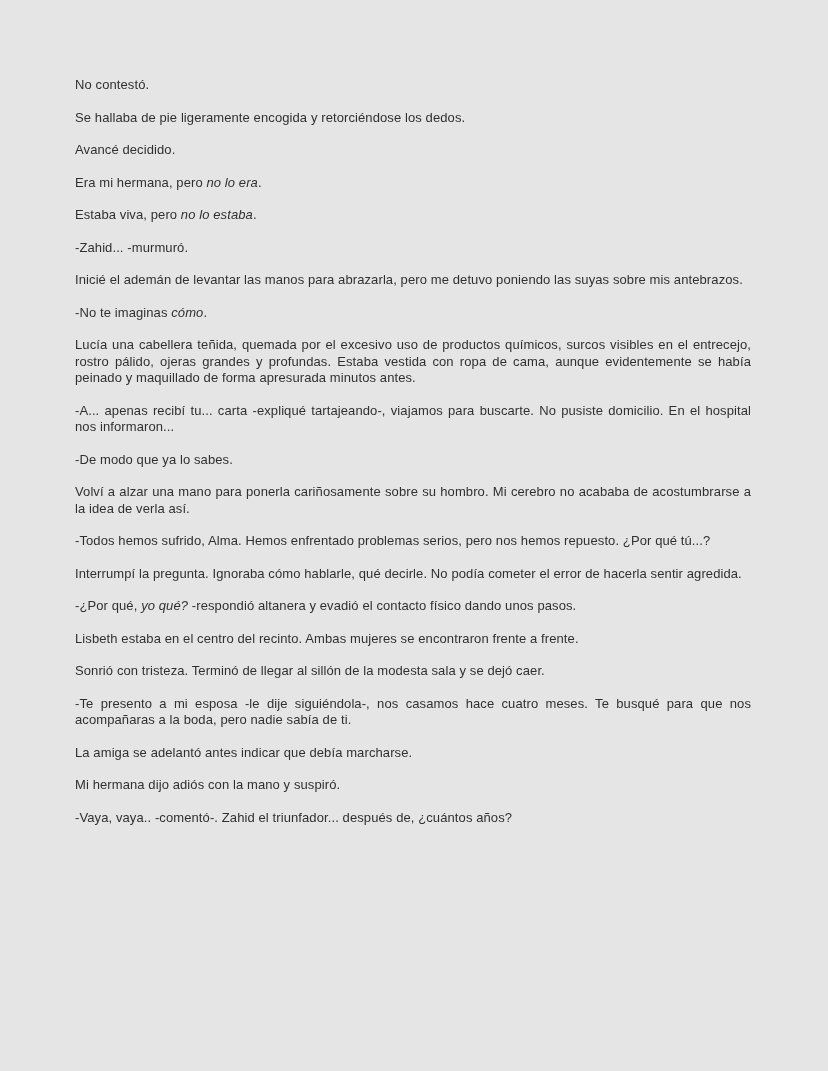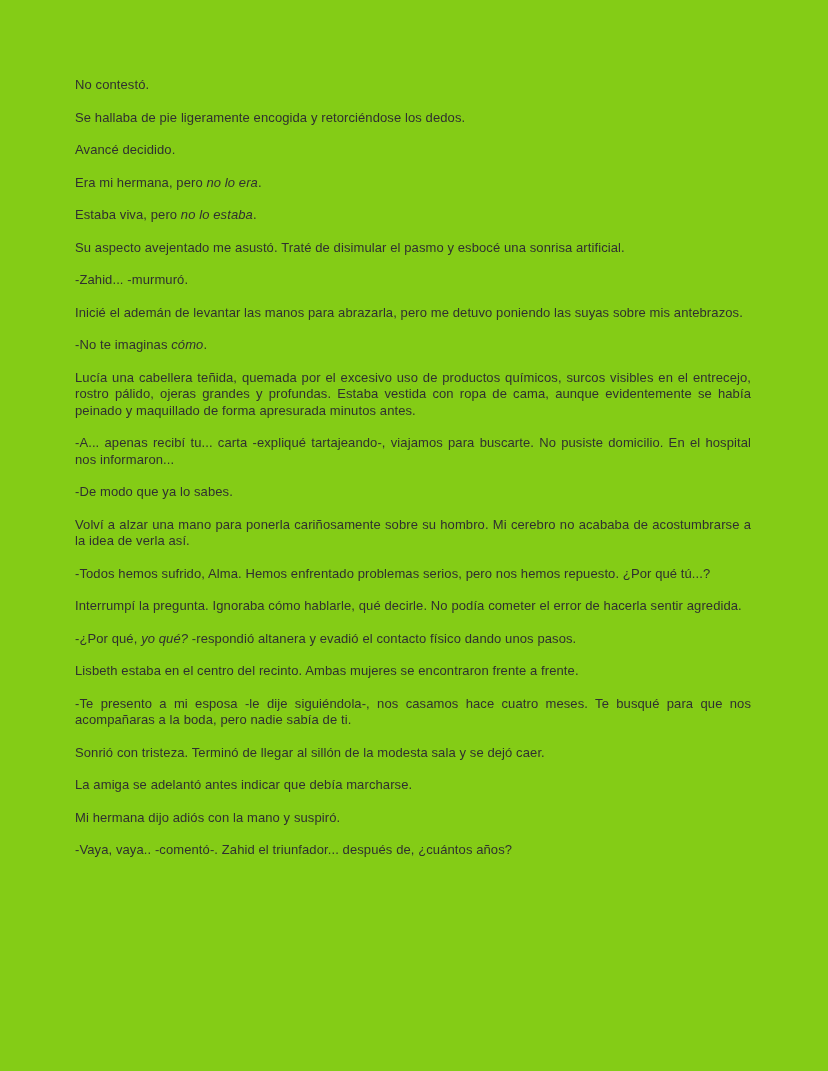--- a/index.html
+++ b/index.html
@@ -4,21 +4,21 @@
   <style>
     html, body {
       margin: 0;
       padding: 0;
       background: #ffffff;
     }
     .page {
       position: relative;
       width: 828px;
       height: 1071px;
-      background: #84cc16;
+      background: #e5e5e5;
       box-sizing: border-box;
       padding: 77px 77px 0 75px;
       overflow: hidden;
     }
     .page-text {
       width: 676px;
     }
     .para {
       margin: 0 0 16px 0;
       font-family: "Liberation Sans", "DejaVu Sans", sans-serif;
@@ -34,31 +34,30 @@
 </head>
 <body>
 
 <div class="page">
   <div class="page-text">
       <p class="para"><span class="run">No contestó.</span></p>
       <p class="para"><span class="run">Se hallaba de pie ligeramente encogida y retorciéndose los dedos.</span></p>
       <p class="para"><span class="run">Avancé decidido.</span></p>
       <p class="para"><span class="run">Era mi hermana, pero </span><span class="run italic">no lo era</span><span class="run">.</span></p>
       <p class="para"><span class="run">Estaba viva, pero </span><span class="run italic">no lo estaba</span><span class="run">.</span></p>
-      <p class="para"><span class="run">Su aspecto avejentado me asustó. Traté de disimular el pasmo y esbocé una sonrisa artificial.</span></p>
       <p class="para"><span class="run">-Zahid... -murmuró.</span></p>
       <p class="para"><span class="run">Inicié el ademán de levantar las manos para abrazarla, pero me detuvo poniendo las suyas sobre mis antebrazos.</span></p>
       <p class="para"><span class="run">-No te imaginas </span><span class="run italic">cómo</span><span class="run">.</span></p>
       <p class="para"><span class="run">Lucía una cabellera teñida, quemada por el excesivo uso de productos químicos, surcos visibles en el entrecejo, rostro pálido, ojeras grandes y profundas. Estaba vestida con ropa de cama, aunque evidentemente se había peinado y maquillado de forma apresurada minutos antes.</span></p>
       <p class="para"><span class="run">-A... apenas recibí tu... carta -expliqué tartajeando-, viajamos para buscarte. No pusiste domicilio. En el hospital nos informaron...</span></p>
       <p class="para"><span class="run">-De modo que ya lo sabes.</span></p>
       <p class="para"><span class="run">Volví a alzar una mano para ponerla cariñosamente sobre su hombro. Mi cerebro no acababa de acostumbrarse a la idea de verla así.</span></p>
       <p class="para"><span class="run">-Todos hemos sufrido, Alma. Hemos enfrentado problemas serios, pero nos hemos repuesto. ¿Por qué tú...?</span></p>
       <p class="para"><span class="run">Interrumpí la pregunta. Ignoraba cómo hablarle, qué decirle. No podía cometer el error de hacerla sentir agredida.</span></p>
       <p class="para"><span class="run">-¿Por qué, </span><span class="run italic">yo qué?</span><span class="run"> -respondió altanera y evadió el contacto físico dando unos pasos.</span></p>
       <p class="para"><span class="run">Lisbeth estaba en el centro del recinto. Ambas mujeres se encontraron frente a frente.</span></p>
+      <p class="para"><span class="run">Sonrió con tristeza. Terminó de llegar al sillón de la modesta sala y se dejó caer.</span></p>
       <p class="para"><span class="run">-Te presento a mi esposa -le dije siguiéndola-, nos casamos hace cuatro meses. Te busqué para que nos acompañaras a la boda, pero nadie sabía de ti.</span></p>
-      <p class="para"><span class="run">Sonrió con tristeza. Terminó de llegar al sillón de la modesta sala y se dejó caer.</span></p>
       <p class="para"><span class="run">La amiga se adelantó antes indicar que debía marcharse.</span></p>
       <p class="para"><span class="run">Mi hermana dijo adiós con la mano y suspiró.</span></p>
       <p class="para"><span class="run">-Vaya, vaya.. -comentó-. Zahid el triunfador... después de, ¿cuántos años?</span></p>
     </div>
 </div>
 
 </body></html>

